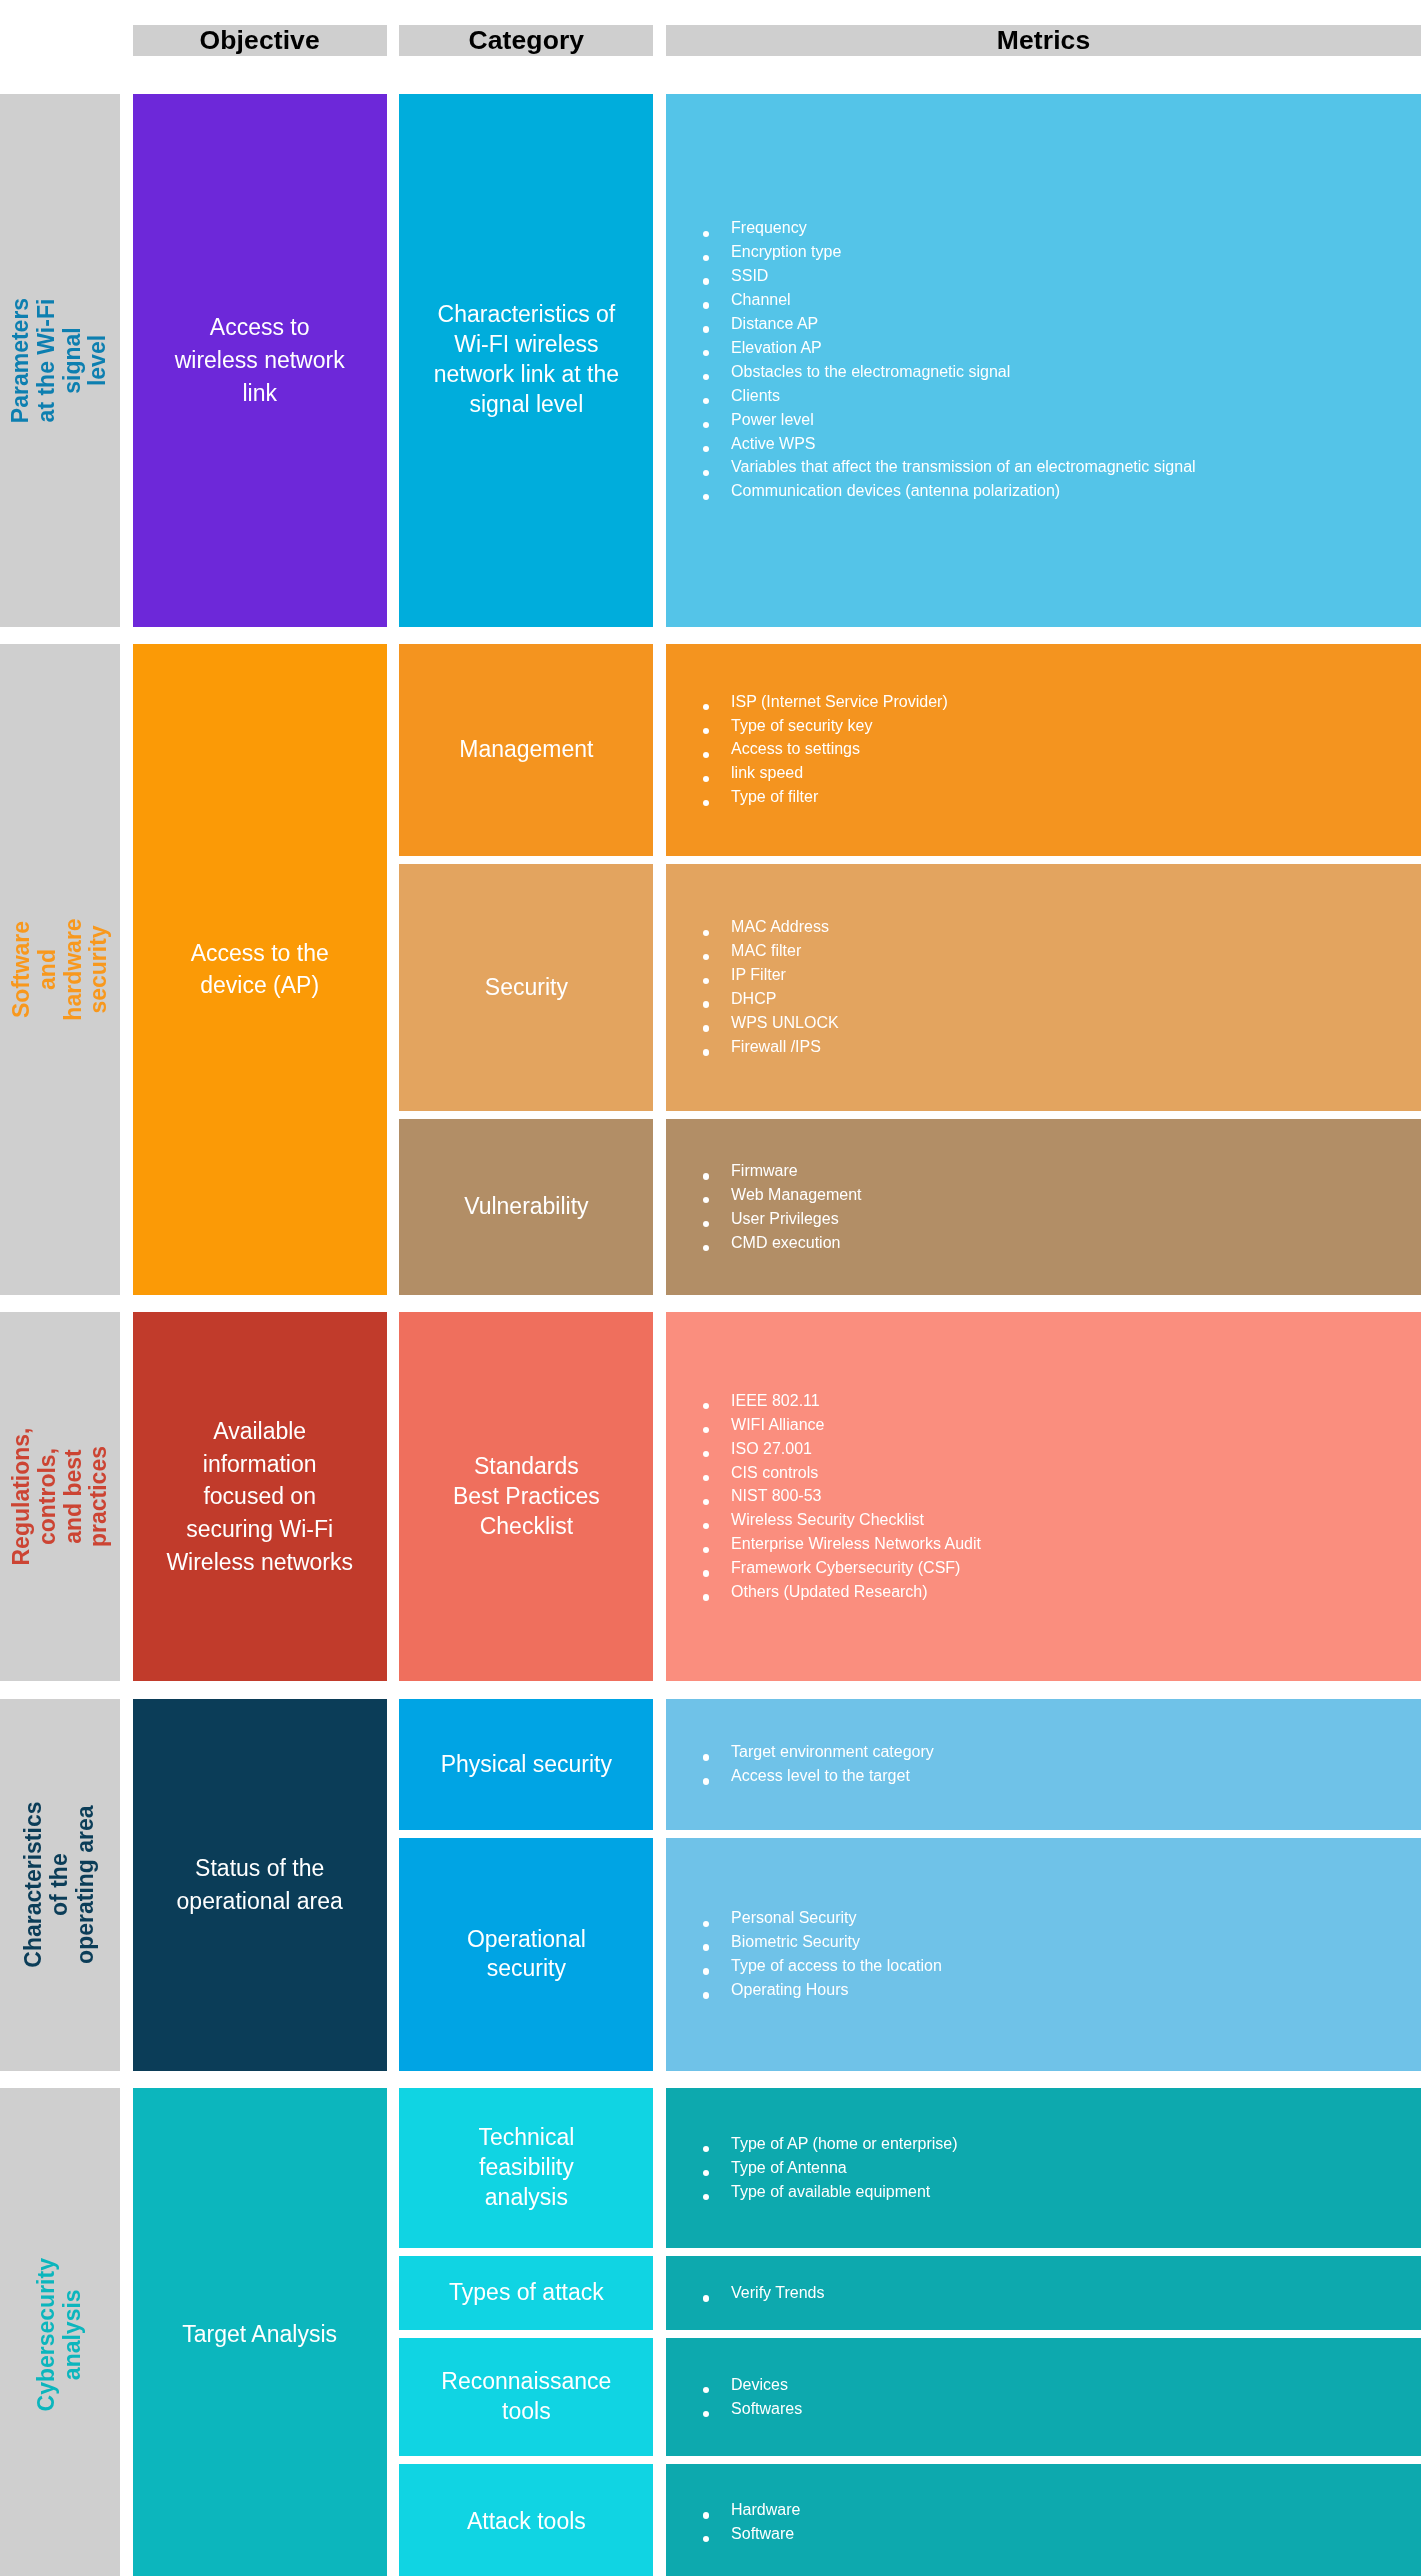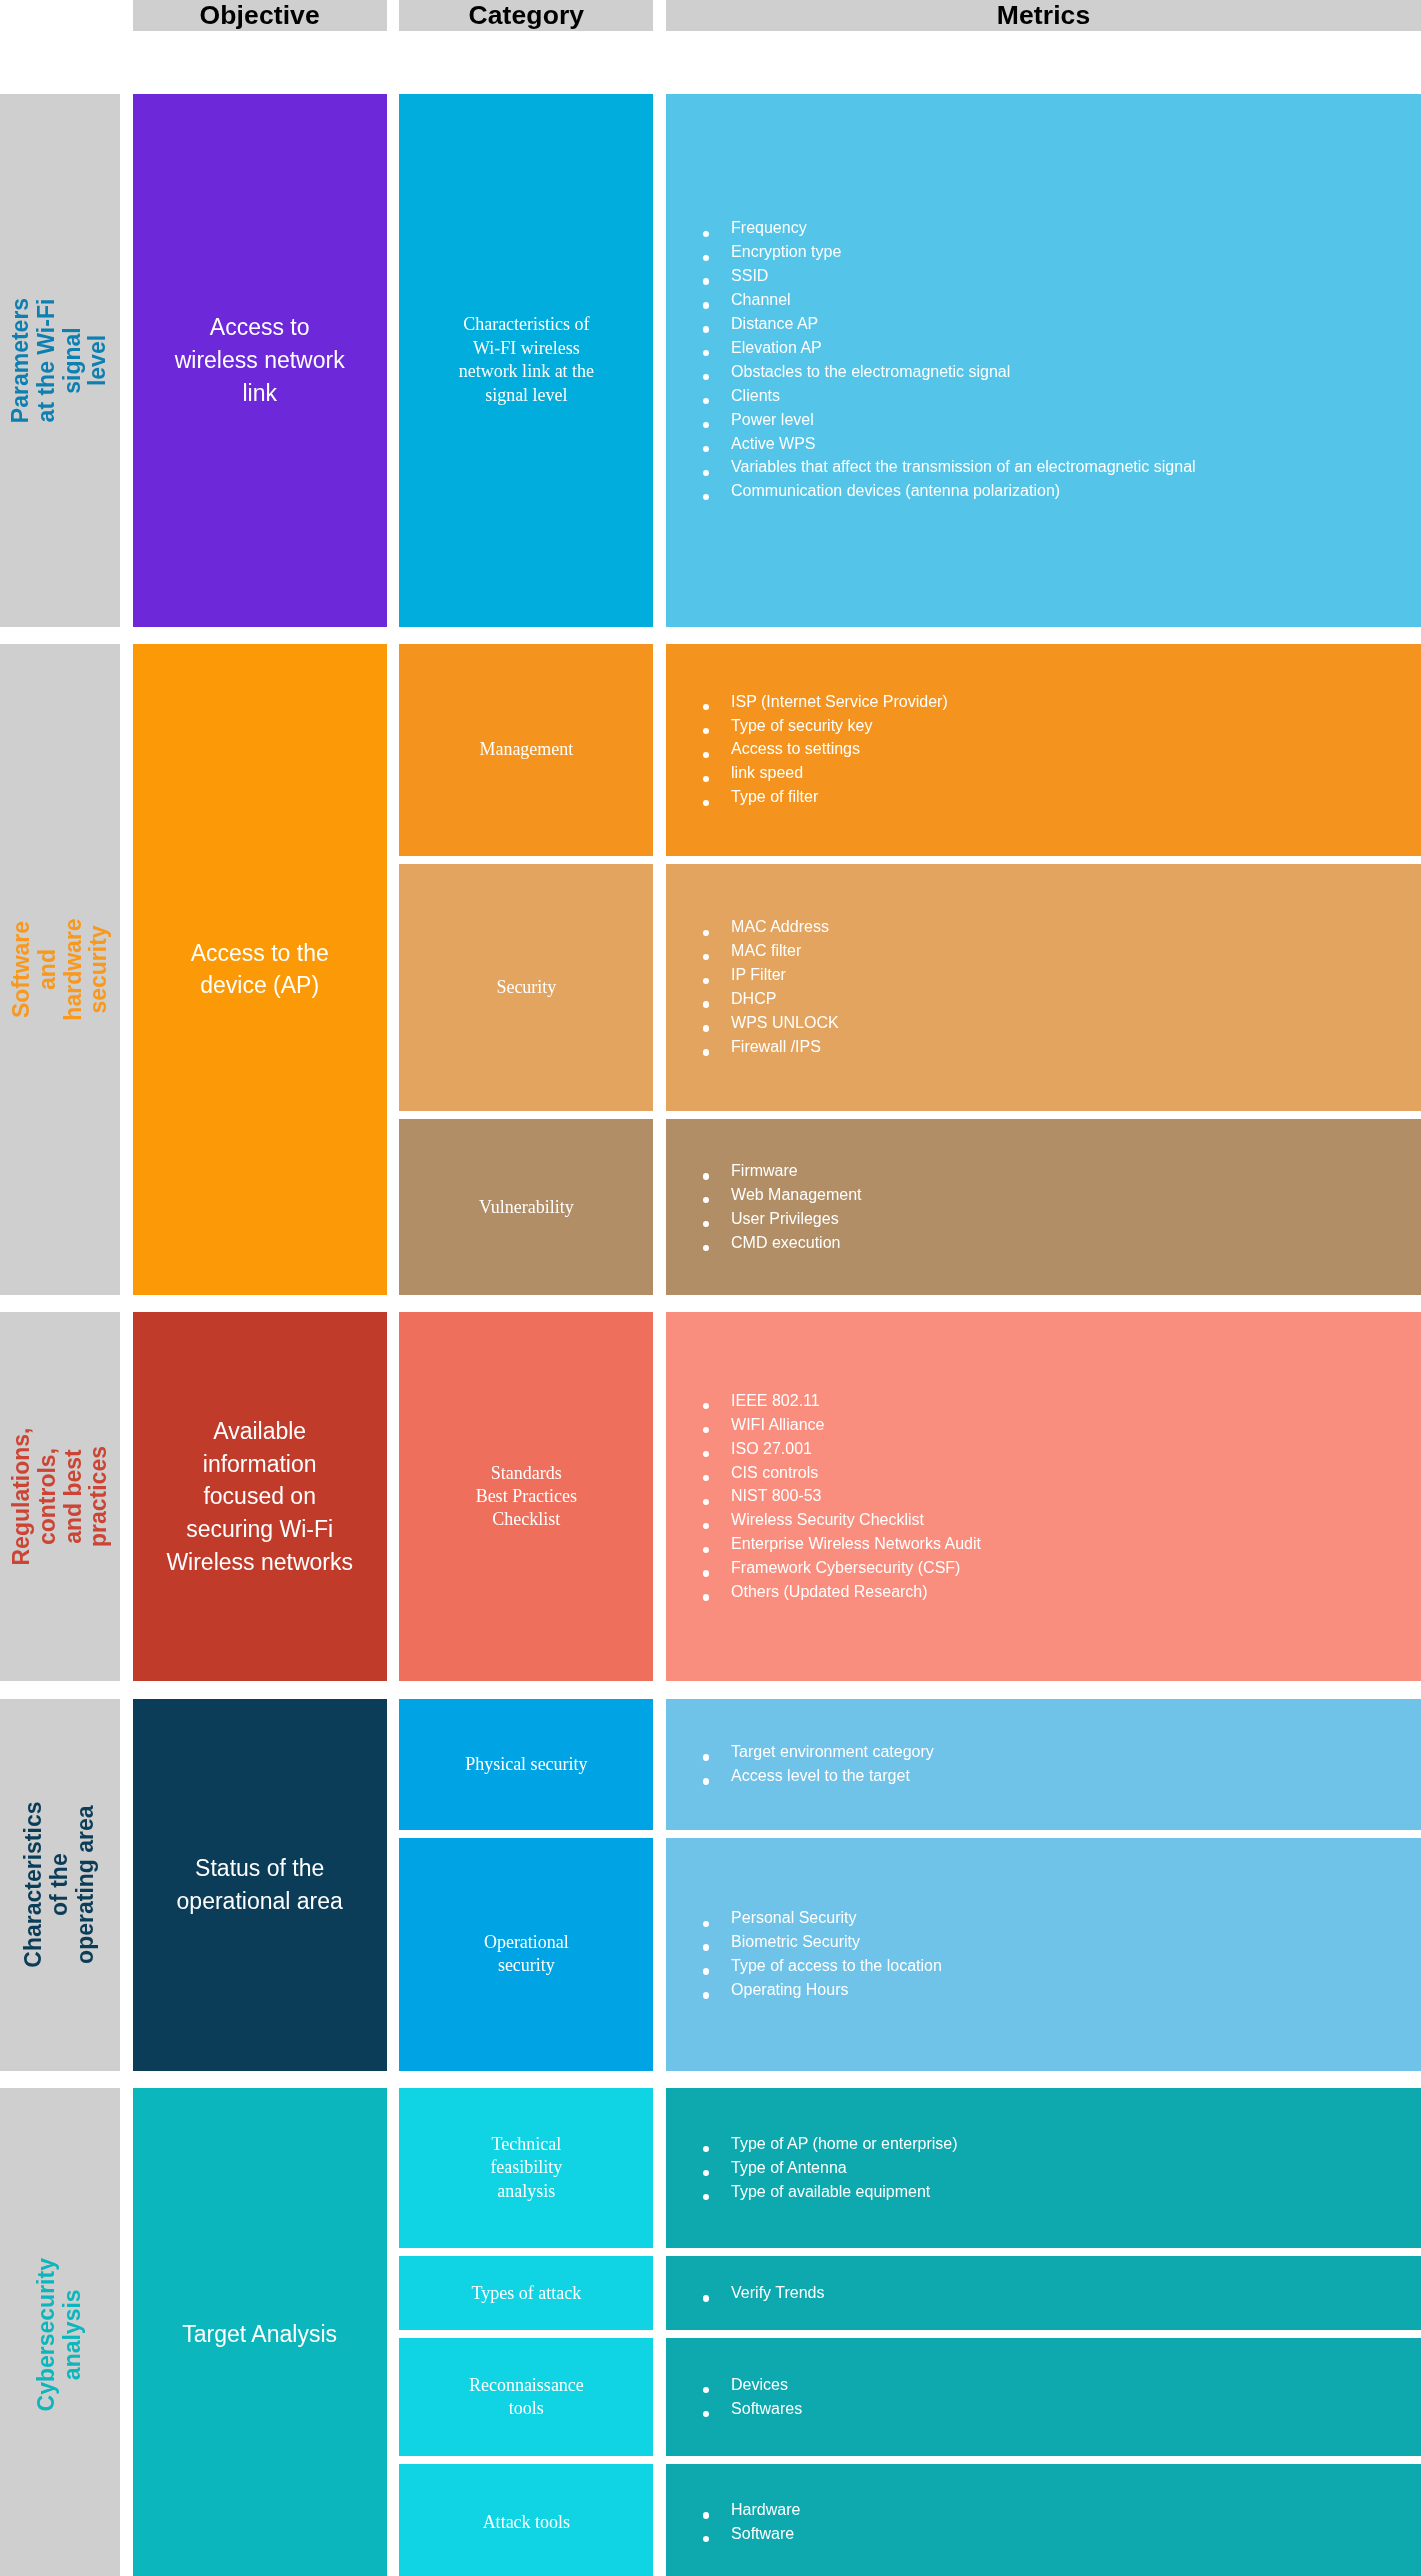--- a/index.html
+++ b/index.html
@@ -18,21 +18,21 @@
 
   
   .col-side    { width: 120px;  flex: 0 0 120px; }
   .col-obj     { width: 254px;  flex: 0 0 254px; }
   .col-cat     { width: 254px;  flex: 0 0 254px; }
   .col-met     { flex: 1 1 auto; }
 
   
   .header-row {
     display: flex;
-    align-items: flex-start;
+    align-items: center;
     height: 81px;
     margin-bottom: 12.7px;
   }
   .header-cell {
     background: #cfcfcf;
     display: flex;
     align-items: center;
     justify-content: center;
     color: #000000;
     font-weight: bold;
@@ -86,24 +86,23 @@
   .sub-row + .sub-row { margin-top: 8px; }
 
   .category-cell {
     width: 254px;
     flex: 0 0 254px;
     display: flex;
     align-items: center;
     justify-content: center;
     text-align: center;
     color: #ffffff;
-    font-size: 18px;
+    font-size: 23px;
     line-height: 1.3;
     padding: 5.8px 9.2px;
-    font-family: Liberation Serif, serif;
   }
   .metrics-cell {
     flex: 1 1 auto;
     padding: 15px 17.3px 15px 29px;
     display: flex;
     align-items: center;
   }
   .metrics-list {
     list-style: none;
     width: 100%;

